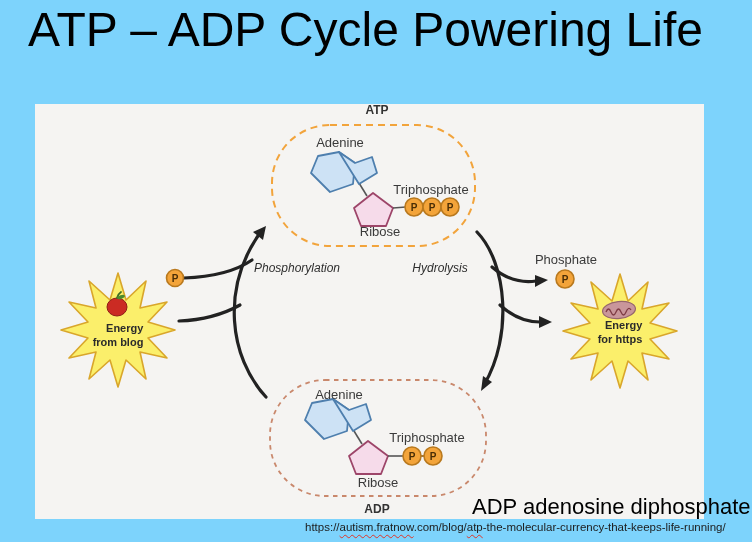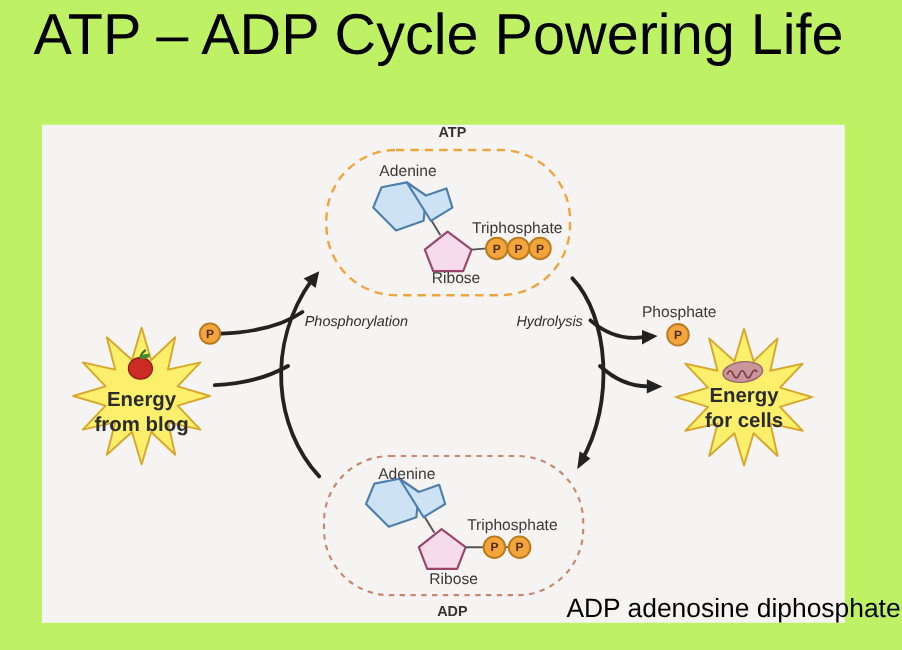--- a/index.html
+++ b/index.html
@@ -1,30 +1,30 @@
 <!DOCTYPE html>
 <html><head>
 <meta charset="utf-8">
 <style>
   html,body{margin:0;padding:0;background:#fff;}
-  .slide{position:relative;width:752px;height:542px;background:#bef264;overflow:hidden;
+  .slide{position:relative;width:752px;height:542px;background:#7dd3fc;overflow:hidden;
          font-family:"Liberation Sans",sans-serif;}
   .title{position:absolute;left:28px;top:2px;font-size:48px;font-weight:400;color:#000;
          letter-spacing:0px;white-space:nowrap;}
   .subtitle{position:absolute;font-size:21px;color:#000;white-space:nowrap;}
   .subtitle-atp{left:20px;top:91px;}
   .subtitle-adp{left:448px;top:494px;font-size:22px;margin-left:24px;}
   .panel{position:absolute;left:35px;top:104px;width:669px;height:415px;background:#f5f4f2;}
   svg.overlay{position:absolute;left:0;top:0;}
   .lbl{position:absolute;transform:translateX(-50%);white-space:nowrap;color:#3a3a3a;
        font-size:13px;font-weight:500;}
   .lbl.bold{font-weight:700;font-size:12px;color:#333;}
   .lbl.proc{font-style:italic;font-size:12px;font-weight:500;color:#2e2e2e;}
-  .starlbl{position:absolute;transform:translateX(-50%);text-align:center;
-       font-size:17px;font-weight:600;color:#2b2b2b;line-height:1.25;}
+  .starlbl{position:absolute;transform:translateX(-50%);text-align:right;
+       font-size:11px;font-weight:600;color:#2b2b2b;line-height:1.25;}
   .urlline{position:absolute;left:305px;top:521px;font-size:11.5px;color:#1c1c1c;white-space:nowrap;}
   .sq{text-decoration:underline;text-decoration-style:wavy;text-decoration-color:#e03427;
       text-decoration-thickness:1px;text-underline-offset:3px;}
 </style>
 </head>
 <body>
 
 <div class="slide">
 
   <div class="title">ATP – ADP Cycle Powering Life</div>
@@ -115,33 +115,36 @@
       <text x="565" y="282.5" text-anchor="middle" font-size="10" font-weight="bold" fill="#4a2e06">P</text>
     </g>
   </svg>
 
   <div class="lbl bold" style="left:377px;top:103px;">ATP</div>
   <div class="lbl" style="left:340px;top:135px;">Adenine</div>
   <div class="lbl" style="left:431px;top:182px;">Triphosphate</div>
   <div class="lbl" style="left:380px;top:224px;">Ribose</div>
 
   <div class="lbl proc" style="left:297px;top:261px;">Phosphorylation</div>
-  <div class="lbl proc" style="left:458px;top:261px;">Hydrolysis</div>
+  <div class="lbl proc" style="left:440px;top:261px;">Hydrolysis</div>
   <div class="lbl" style="left:566px;top:252px;">Phosphate</div>
 
   <div class="lbl" style="left:339px;top:387px;">Adenine</div>
   <div class="lbl" style="left:427px;top:430px;">Triphosphate</div>
   <div class="lbl" style="left:378px;top:475px;">Ribose</div>
   <div class="lbl bold" style="left:377px;top:502px;text-align:center;">ADP</div>
 
   <div class="starlbl" style="left:118px;top:322px;">
     <div>Energy</div>
     <div>from blog</div>
   </div>
   <div class="starlbl" style="left:620px;top:319px;">
     <div>Energy</div>
-    <div>for cells</div>
+    <div>for https</div>
   </div>
 
   <div class="subtitle subtitle-adp">ADP adenosine diphosphate</div>
 
+  <div class="urlline">
+    <span>https://</span><span class="sq">autism.fratnow</span><span>.com/blog/</span><span class="sq">atp</span><span>-the-molecular-currency-that-keeps-life-running/</span>
+  </div>
 
 </div>
 
 </body></html>

